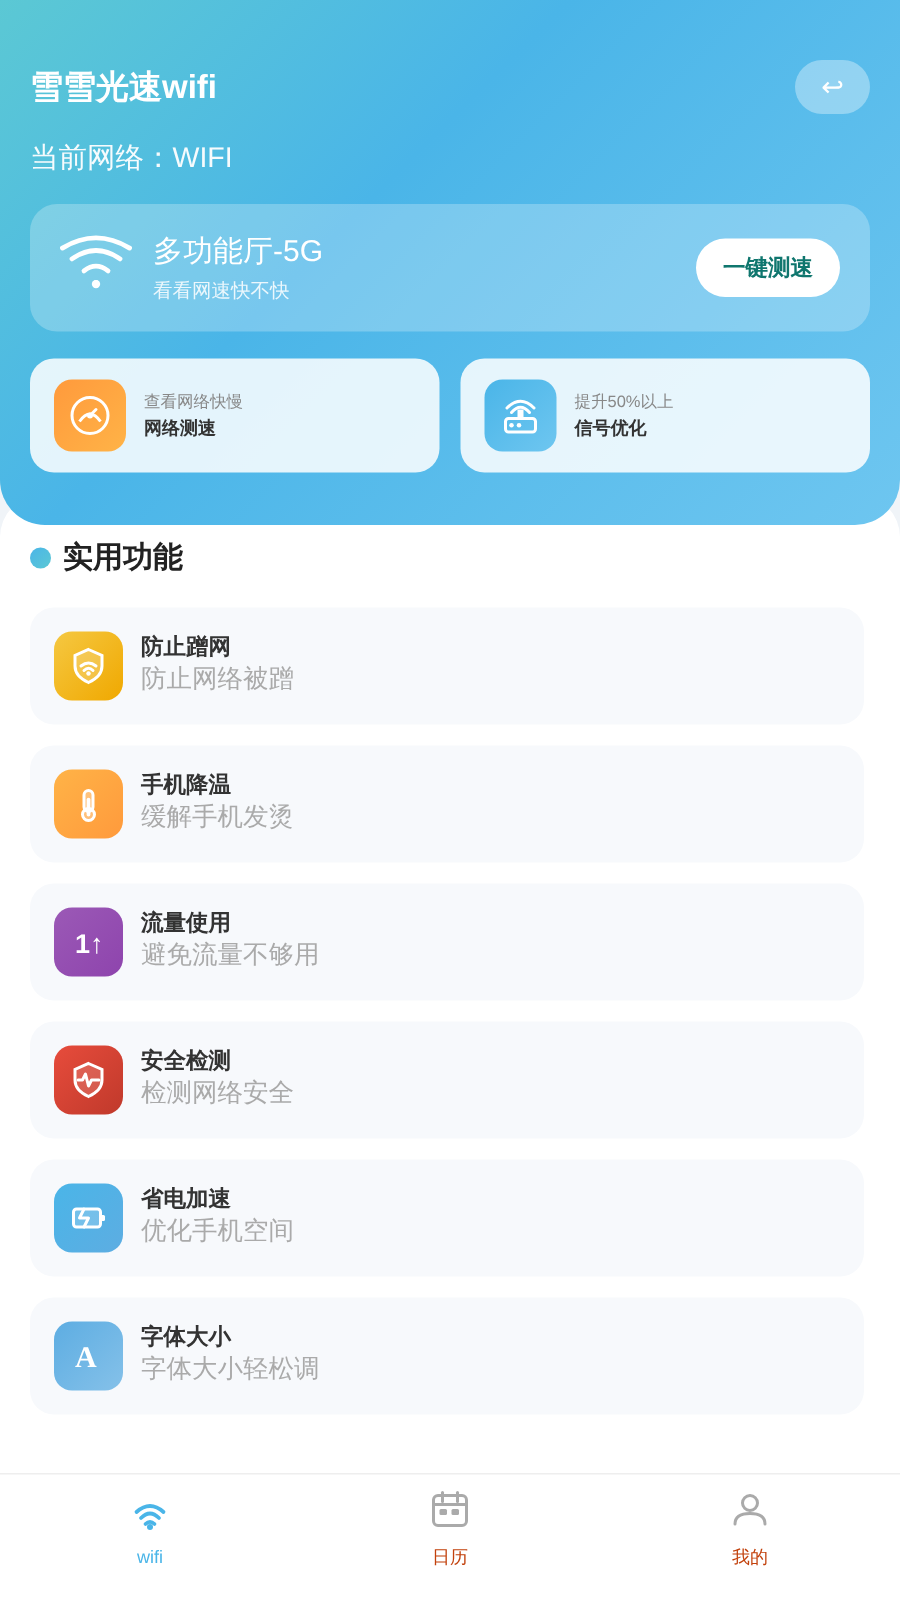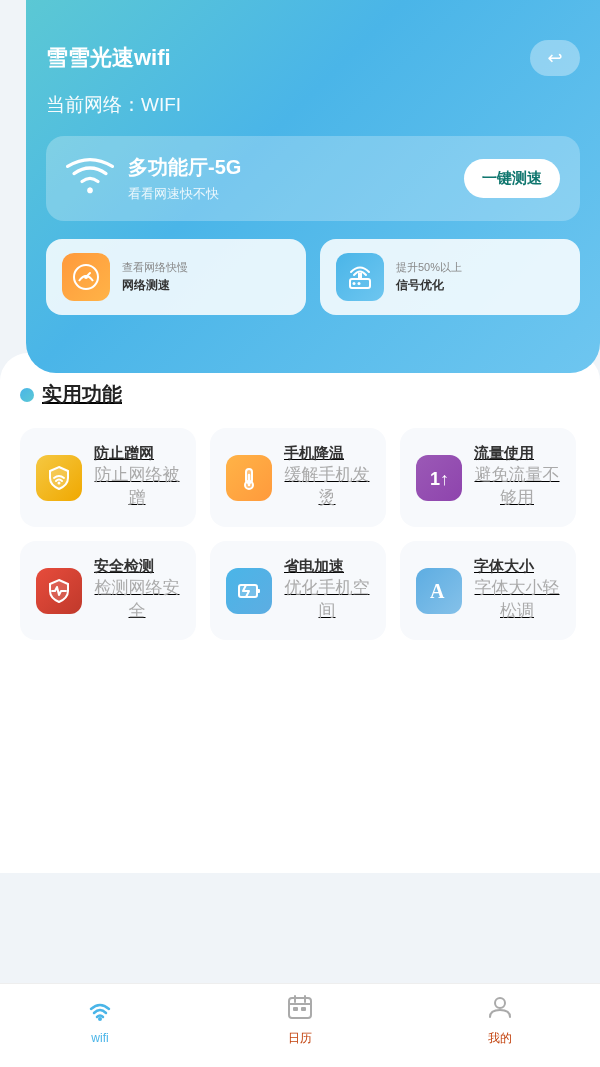--- a/index.html
+++ b/index.html
@@ -9,24 +9,23 @@
       min-height: 1067px;
       font-family: -apple-system, "PingFang SC", "Helvetica Neue", sans-serif;
       background: #f0f4f8;
       position: relative;
       overflow-x: hidden;
     }
 
     
     .top-bg {
       background: linear-gradient(135deg, #5bc8d4 0%, #4ab5e8 40%, #6ec6f0 100%);
-      padding: 0 20px 58px 20px;
+      padding: 0 20px 35px 20px;
       position: relative;
       border-radius: 0 0 30px 30px;
-      margin-left: 26px;
     }
 
     
     .header {
       display: flex;
       justify-content: space-between;
       align-items: center;
       padding: 40px 0 16px 0;
     }
     .header-title {
@@ -72,21 +71,21 @@
       gap: 14px;
     }
     .wifi-icon-large {
       color: white;
       font-size: 40px;
       line-height: 1;
     }
     .wifi-text h2 {
       color: white;
       font-size: 20px;
-      font-weight: 700;
+      font-weight: 400;
       margin-bottom: 4px;
     }
     .wifi-text p {
       color: rgba(255,255,255,0.85);
       font-size: 13px;
     }
     .speed-test-btn {
       background: white;
       color: #0f766e;
       border: none;
@@ -136,21 +135,20 @@
       color: #333;
     }
 
     
     .bottom-section {
       background: white;
       border-radius: 28px 28px 0 0;
       margin-top: -20px;
       padding: 28px 24px 100px 20px;
       min-height: 520px;
-      text-decoration: underline;
     }
 
     .section-title {
       font-size: 20px;
       font-weight: 700;
       color: #222;
       margin-bottom: 20px;
       display: flex;
       align-items: center;
       gap: 8px;
@@ -159,21 +157,21 @@
       width: 14px;
       height: 14px;
       border-radius: 50%;
       background: linear-gradient(135deg, #4ab5e8, #5bc8d4);
       display: inline-block;
     }
 
     
     .func-grid {
       display: grid;
-      grid-template-columns: 1fr 1fr 1fr;
+      grid-template-columns: 1fr;
       gap: 14px;
     }
     .func-item {
       background: #f7f9fc;
       border-radius: 16px;
       padding: 16px;
       display: flex;
       align-items: center;
       gap: 12px;
       cursor: pointer;

